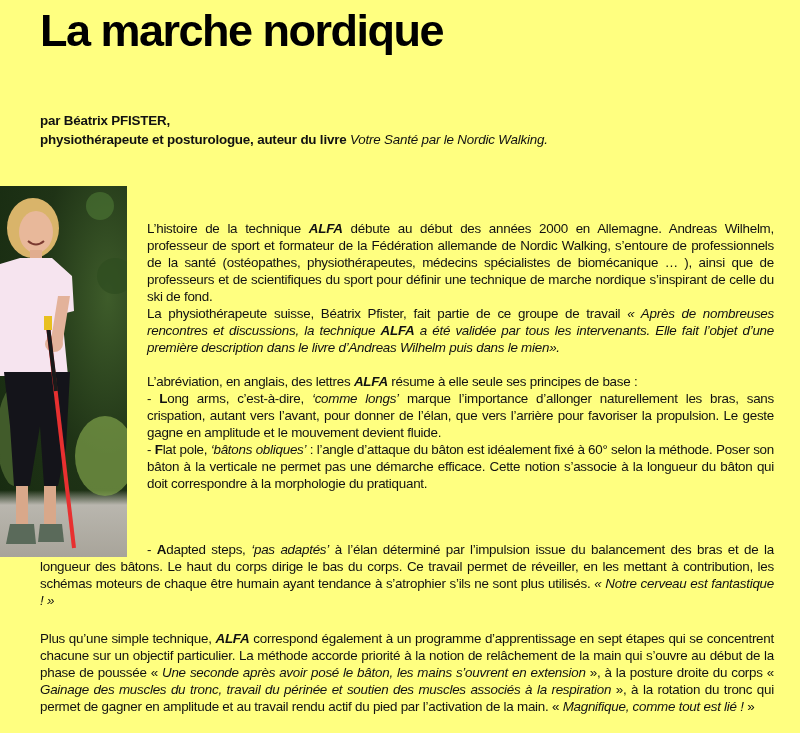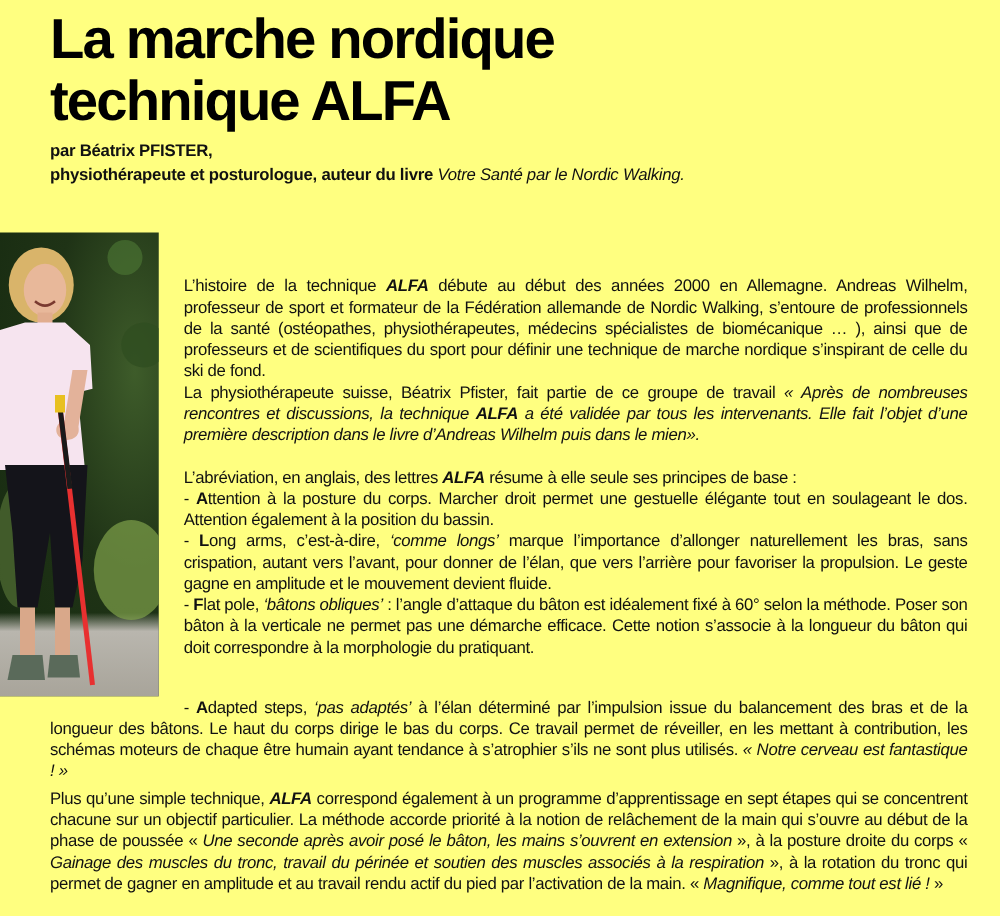--- a/index.html
+++ b/index.html
@@ -35,21 +35,20 @@
   .text p { margin:0; }
   .block1 { left:147px; top:184px; width:627px;margin-top:36px; }
   .block2 { left:40px; top:630px; width:734px; }
   .gap { height:17px; }
 </style>
 </head>
 <body>
 
 <h1 class="title">
   <span>La marche nordique</span><br>
-  <span>technique ALFA</span>
 </h1>
 
 <div class="byline">
   <span>par Béatrix PFISTER,</span><br>
   <span>physiothérapeute et posturologue, auteur du livre </span><i>Votre Santé par le Nordic Walking.</i>
 </div>
 
 <div class="photo" title="Woman in pink t-shirt walking with red nordic walking pole">
   <svg width="127" height="371" viewBox="0 0 127 371">
 
@@ -89,31 +88,28 @@
     <span>L’histoire de la technique </span><b><i>ALFA</i></b><span> débute au début des années 2000 en Allemagne. Andreas Wilhelm, professeur de sport et formateur de la Fédération allemande de Nordic Walking, s’entoure de professionnels de la santé (ostéopathes, physiothérapeutes, médecins spécialistes de biomécanique … ), ainsi que de professeurs et de scientifiques du sport pour définir une technique de marche nordique s’inspirant de celle du ski de fond.</span>
   </p>
   <p>
     <span>La physiothérapeute suisse, Béatrix Pfister, fait partie de ce groupe de travail </span><i>« Après de nombreuses rencontres et discussions, la technique </i><b><i>ALFA</i></b><i> a été validée par tous les intervenants. Elle fait l’objet d’une première description dans le livre d’Andreas Wilhelm puis dans le mien».</i>
   </p>
   <div class="gap"></div>
   <p>
     <span>L’abréviation, en anglais, des lettres </span><b><i>ALFA</i></b><span> résume à elle seule ses principes de base :</span>
   </p>
   <p>
-    <span>- </span><b>A</b><span>ttention à la posture du corps. Marcher droit permet une gestuelle élégante tout en soulageant le dos. Attention également à la position du bassin.</span>
-  </p>
-  <p>
     <span>- </span><b>L</b><span>ong arms, c’est-à-dire, </span><i>‘comme longs’</i><span> marque l’importance d’allonger naturellement les bras, sans crispation, autant vers l’avant, pour donner de l’élan, que vers l’arrière pour favoriser la propulsion. Le geste gagne en amplitude et le mouvement devient fluide.</span>
   </p>
   <p>
     <span>- </span><b>F</b><span>lat pole, </span><i>‘bâtons obliques’</i><span> : l’angle d’attaque du bâton est idéalement fixé à 60° selon la méthode. Poser son bâton à la verticale ne permet pas une démarche efficace. Cette notion s’associe à la longueur du bâton qui doit correspondre à la morphologie du pratiquant.</span>
   </p>
 </div>
 
-<div class="text" style="left:40px; top:541px; width:734px;margin-top:16px;">
+<div class="text" style="left:40px; top:541px; width:734px;">
   <p style="text-indent:107px;">
     <span>- </span><b>A</b><span>dapted steps, </span><i>‘pas adaptés’</i><span> à l’élan déterminé par l’impulsion issue du balancement des bras et de la longueur des bâtons. Le haut du corps dirige le bas du corps. Ce travail permet de réveiller, en les mettant à contribution, les schémas moteurs de chaque être humain ayant tendance à s’atrophier s’ils ne sont plus utilisés. </span><i>« Notre cerveau est fantastique ! »</i>
   </p>
 </div>
 
 <div class="text block2">
   <p>
     <span>Plus qu’une simple technique, </span><b><i>ALFA</i></b><span> correspond également à un programme d’apprentissage en sept étapes qui se concentrent chacune sur un objectif particulier. La méthode accorde priorité à la notion de relâchement de la main qui s’ouvre au début de la phase de poussée « </span><i>Une seconde après avoir posé le bâton, les mains s’ouvrent en extension</i><span> », à la posture droite du corps « </span><i>Gainage des muscles du tronc, travail du périnée et soutien des muscles associés à la respiration</i><span> », à la rotation du tronc qui permet de gagner en amplitude et au travail rendu actif du pied par l’activation de la main. « </span><i>Magnifique, comme tout est lié !</i><span> »</span>
   </p>
 </div>

